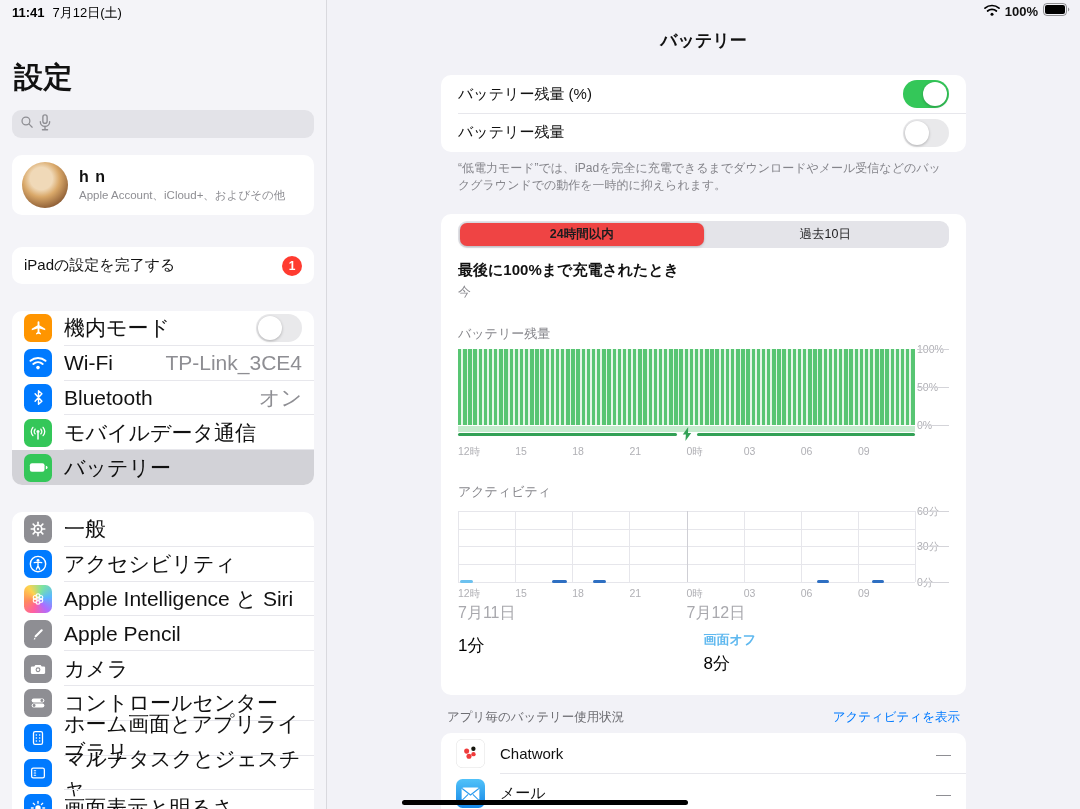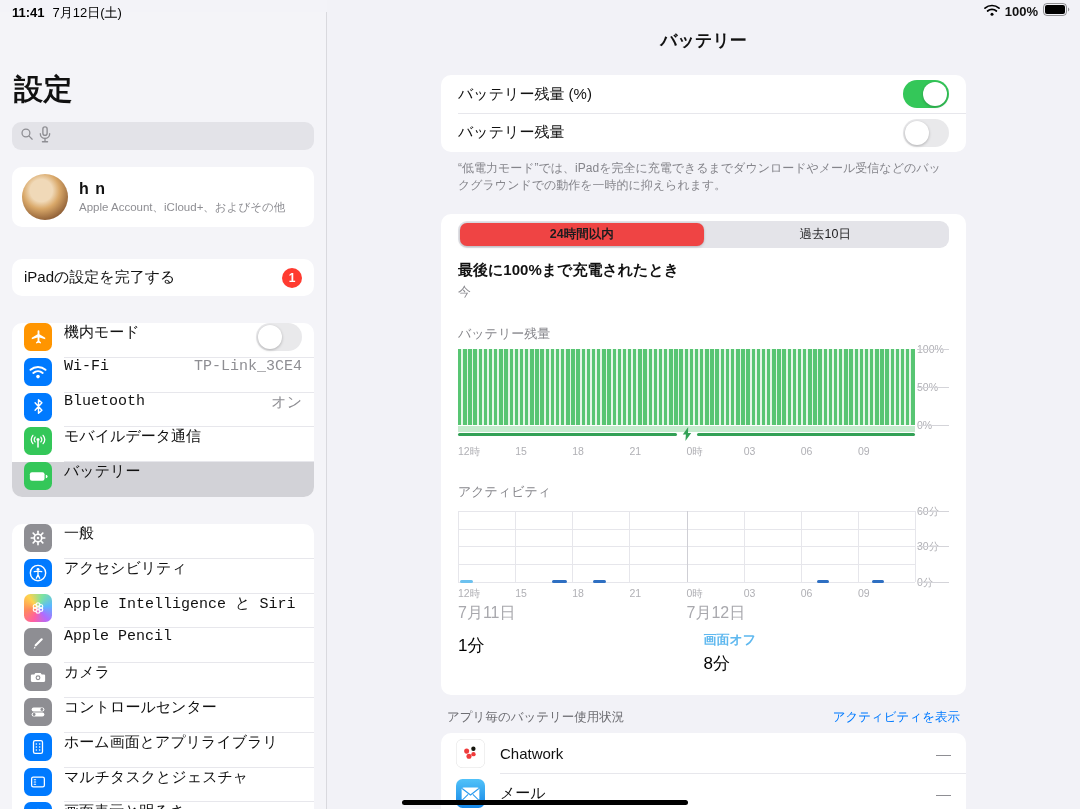--- a/index.html
+++ b/index.html
@@ -7,33 +7,33 @@
   body { font-family:"Liberation Sans","DejaVu Sans",sans-serif; color:#111; }
   .screen { position:relative; width:1080px; height:809px; background:#f3f3f8; overflow:hidden; }
 
   
   .statusbar { position:absolute; top:0; left:0; right:0; height:22px; z-index:50; }
   .sb-left { position:absolute; left:12px; top:4px; font-size:13px; color:#000; }
   .sb-left b { font-weight:700; margin-right:8px; }
   .sb-right { position:absolute; right:10px; top:3px; display:flex; align-items:center; gap:5px; font-size:13px; font-weight:600; }
 
   
-  .sidebar { position:absolute; left:0; top:12px; bottom:0; width:327px; background:#f4f4f8; border-right:1px solid #d9d9de; overflow:hidden; }
+  .sidebar { position:absolute; left:0; top:0; bottom:0; width:327px; background:#f4f4f8; border-right:1px solid #d9d9de; overflow:hidden; }
   .sb-title { margin:58px 0 0 14px; font-size:29px; font-weight:700; letter-spacing:.5px; }
   .searchbar { margin:12px 12px 0 12px; height:28px; background:#e3e3e8; border-radius:9px; display:flex; align-items:center; padding:0 8px; gap:5px; }
   .searchbar .ph { color:#8e8e93; font-size:14px; flex:1; }
   .card { background:#fff; border-radius:10px; margin:0 12px; }
   .acct { margin-top:17px; display:flex; align-items:center; gap:11px; padding:7px 10px; }
   .avatar { width:46px; height:46px; border-radius:50%; background:radial-gradient(circle at 42% 36%, #f0d9b8 0 28%, #d9a869 46%, #8a5a33 78%, #5d3a20 100%); flex:none; }
   .acct-name { font-size:16px; font-weight:600; letter-spacing:1px; }
   .acct-sub { font-size:11.5px; color:#8e8e93; margin-top:2px; }
   .setup { margin-top:32px; height:37px; display:flex; align-items:center; padding:0 12px; font-size:15px; }
   .badge { margin-left:auto; width:20px; height:20px; border-radius:50%; background:#ff3b30; color:#fff; font-size:12px; font-weight:600; display:flex; align-items:center; justify-content:center; }
   .group { margin-top:27px; }
-  .row { position:relative; display:flex; height:34.8px; padding:0 12px; gap:12px; font-size:15px;font-family:Liberation Mono, monospace; }
+  .row { position:relative; display:flex; align-items:center; height:34.8px; padding:0 12px; gap:12px; font-size:21px; }
   .row .val { margin-left:auto; color:#8e8e93; }
   .row:not(:last-child)::after { content:""; position:absolute; left:52px; right:0; bottom:0; height:1px; background:#e7e7ec; }
   .row.selected { background:#d2d2d7; border-radius:0 0 10px 10px; }
   .ic { width:28px; height:28px; border-radius:6.5px; flex:none; display:flex; align-items:center; justify-content:center; }
   .ic svg { display:block; }
 
   
   .toggle { width:46px; height:28px; border-radius:14px; position:relative; flex:none; }
   .toggle.on { background:#34c759; }
   .toggle.off { background:#e9e9eb; }

